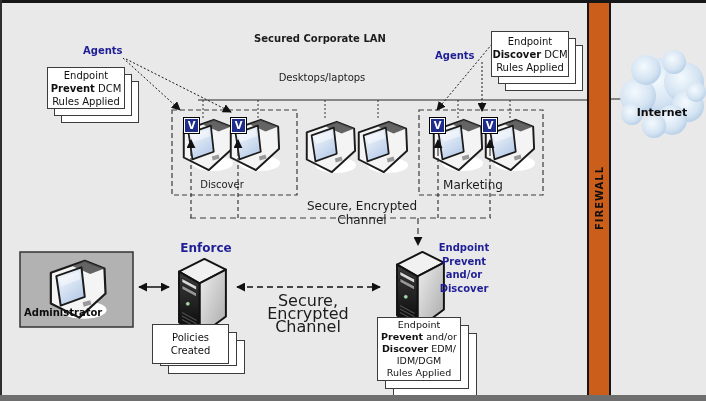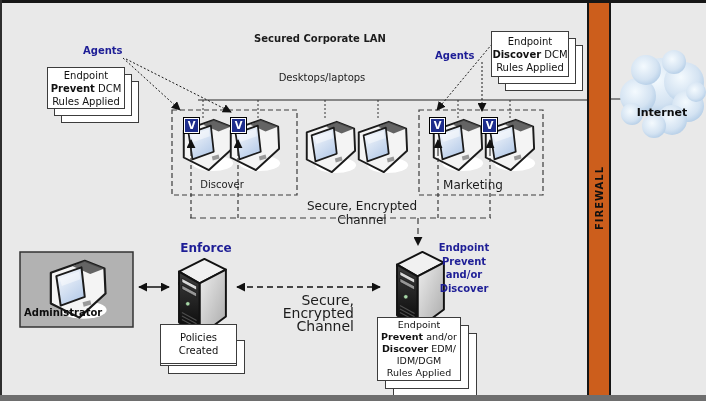--- a/index.html
+++ b/index.html
@@ -173,21 +173,21 @@
   <div class="lbl c" style="left:187px;top:179px;width:70px;font-size:10px;">Discover</div>
   <div class="lbl c" style="left:437px;top:178px;width:72px;font-size:12px;">Marketing</div>
   <div class="lbl c" style="left:288px;top:199px;width:148px;font-size:12px;">Secure, Encrypted Channel</div>
   <div class="lbl navy c" style="left: 177px; top: 241px; width: 58px; font-size: 12px; color: rgb(30, 30, 150);">Enforce</div>
   <div class="lbl navy c" style="left: 434px; top: 241px; width: 60px; font-size: 10px; line-height: 13.5px; color: rgb(30, 30, 150);">
     <div>Endpoint</div>
     <div>Prevent</div>
     <div>and/or</div>
     <div>Discover</div>
   </div>
-  <div class="lbl c" style="left:262px;top:294px;width:92px;font-size:14px;line-height:13px;text-align:right;">
+  <div class="lbl c" style="left:262px;top:294px;width:92px;font-size:16px;line-height:13px;">
     <div>Secure, Encrypted</div>
     <div>Channel</div>
   </div>
   <div class="lbl b" style="left:24px;top:307px;font-size:10px;color:#0d0d0d;">Administrator</div>
   <div class="lbl c b" style="left:633px;top:91px;width:58px;font-size:11px;color:#0d0d0d;margin-top:15px;">Internet</div>
 
   <div class="vbadge" style="left: 183px; top: 117px; background: rgb(30, 45, 140);">V</div>
   <div class="vbadge" style="left: 230px; top: 117px; background: rgb(30, 45, 140);">V</div>
   <div class="vbadge" style="left: 429px; top: 117px; background: rgb(30, 45, 140);">V</div>
   <div class="vbadge" style="left: 481px; top: 117px; background: rgb(30, 45, 140);">V</div>
@@ -208,21 +208,21 @@
     <div class="sheet front fs10" style="left:0;top:0;width:78px;height:46px;">
         <div><span>Endpoint</span></div>
         <div><b>Discover</b><span> DCM</span></div>
         <div><span>Rules Applied</span></div>
       </div>
   </div>
 
   <div class="note" style="left:152px;top:324px;">
     <div class="sheet b2" style="left:16px;top:16px;width:77px;height:34px;"></div>
     <div class="sheet b1" style="left:8px;top:8px;width:77px;height:34px;"></div>
-    <div class="sheet front fs10" style="left:8px;top:0;width:77px;height:40px;">
+    <div class="sheet front fs10" style="left:0;top:0;width:77px;height:40px;">
         <div><span>Policies</span></div>
         <div><span>Created</span></div>
       </div>
   </div>
 
   <div class="note" style="left:377px;top:317px;">
     <div class="sheet b2" style="left:16px;top:16px;width:84px;height:64px;"></div>
     <div class="sheet b1" style="left:8px;top:8px;width:84px;height:64px;"></div>
     <div class="sheet front fs9" style="left:0;top:0;width:84px;height:64px;">
         <div><span>Endpoint</span></div>

